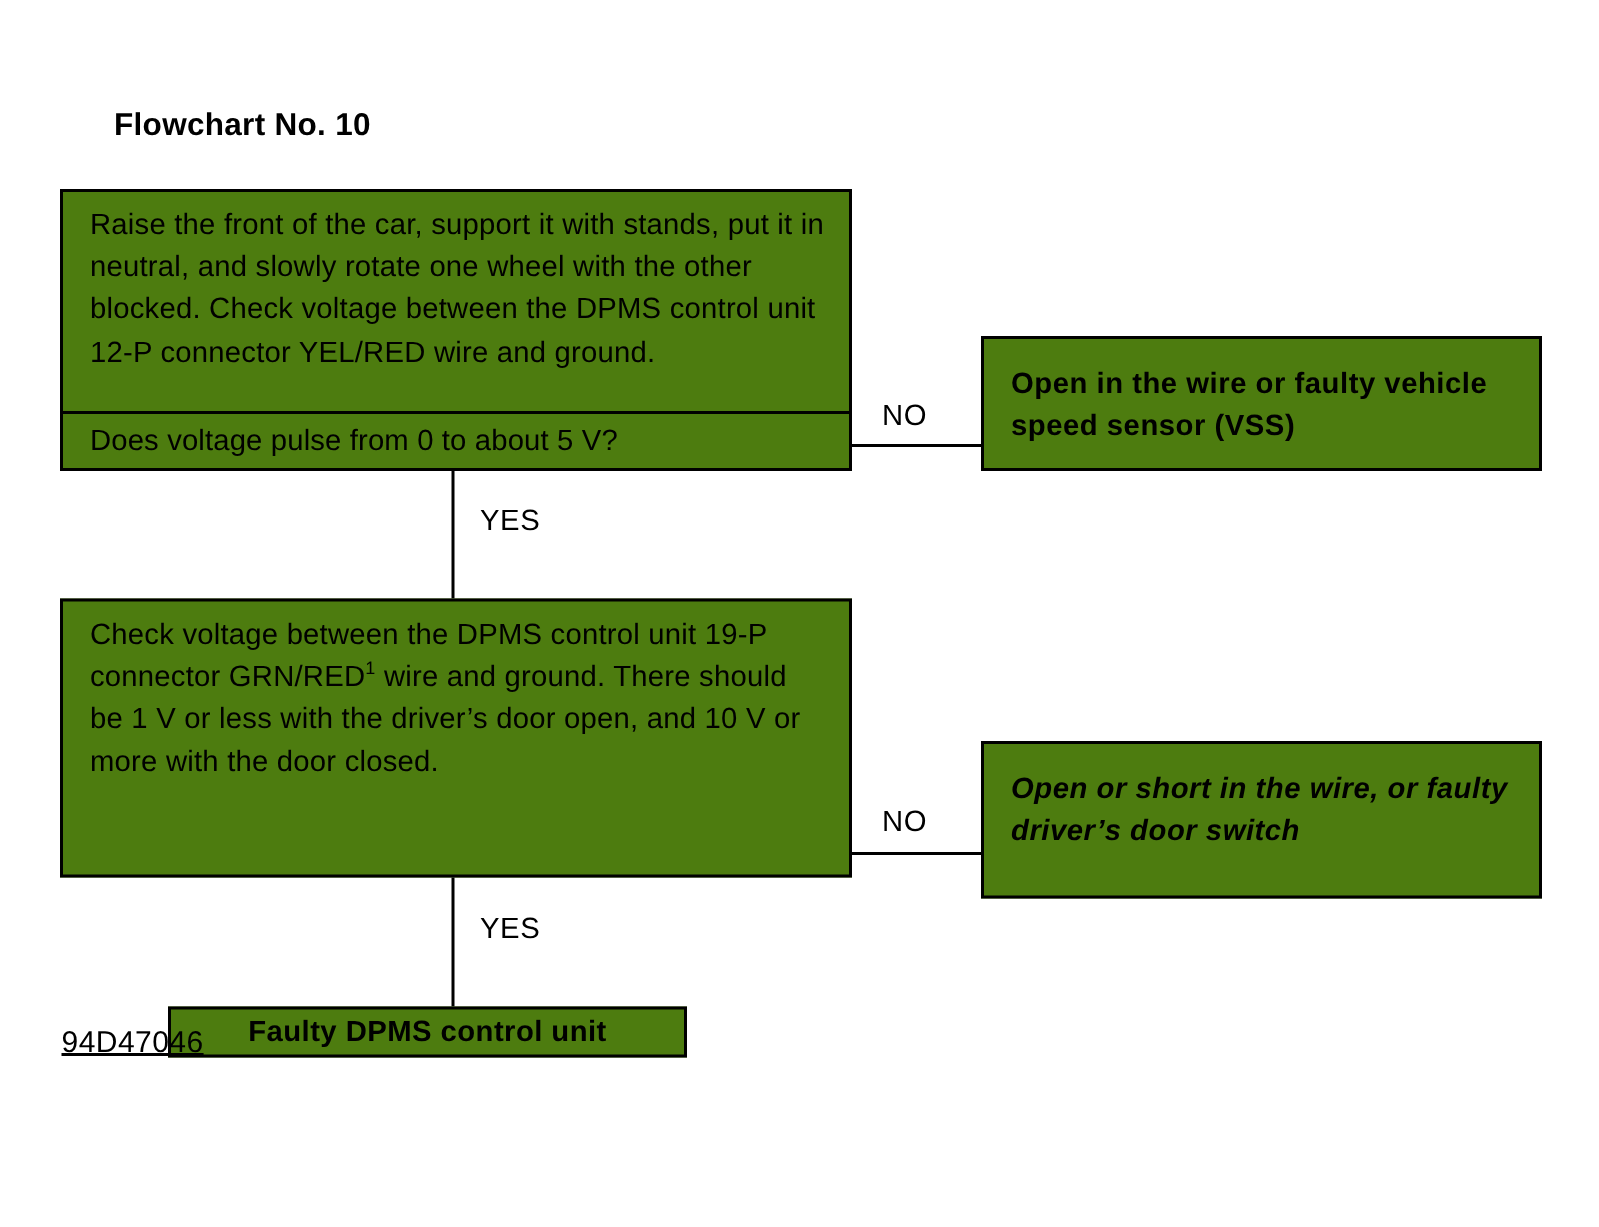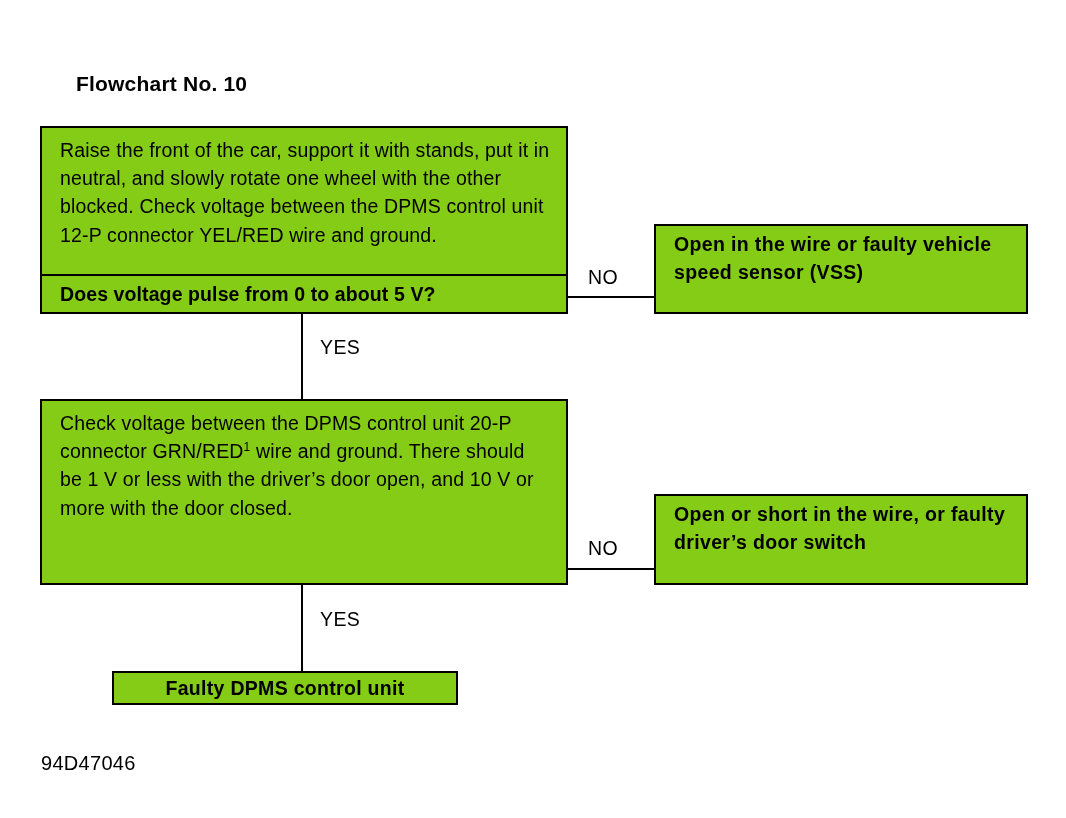--- a/index.html
+++ b/index.html
@@ -33,32 +33,33 @@
     font-size: 21px;
     font-weight: bold;
     letter-spacing: 0.2px;
     white-space: nowrap;
     margin-left: 36px;
   }
 
   
   .footer-code {
     left: 41px;
-    top: 752px;
+    top: 684px;
     font-size: 20px;
     font-weight: normal;
     letter-spacing: 0.3px;
     white-space: nowrap;
+    text-decoration: underline;
   }
 
   
   .box {
     border: 2px solid #000;
     box-sizing: border-box;
-    background: #84cc16;
+    background: #4d7c0f;
   }
 
   
   .decision-box {
     display: flex;
     flex-direction: column;
   }
   .decision-statement {
     flex: 1 1 auto;
     padding: 8px 16px 6px 18px;
@@ -66,26 +67,25 @@
     line-height: 28.2px;
     letter-spacing: 0.15px;
   }
   .decision-question {
     border-top: 2px solid #000;
     padding: 4px 16px 4px 18px;
     font-size: 19.5px;
     line-height: 28px;
     letter-spacing: 0.1px;
     white-space: nowrap;
-    font-weight: bold;
   }
 
   
   .outcome-box {
-    padding: 4px 14px 0 18px;
+    padding: 16px 14px 0 18px;
   }
   .outcome-text {
     font-size: 19.5px;
     font-weight: bold;
     line-height: 28px;
     letter-spacing: 0.35px;
   }
 
   
   .terminal-box {
@@ -141,27 +141,27 @@
   <div class="abs edge-label" style="left:588px; top:266px;">NO</div>
 
   <div class="abs box outcome-box" style="left:654px; top:224px; width:374px; height:90px;">
     <div class="outcome-text">Open in the wire or faulty vehicle speed sensor (VSS)</div>
   </div>
 
   <div class="abs v-line" style="left:301px; top:314px; height:85px;"></div>
   <div class="abs edge-label" style="left:320px; top:336px;">YES</div>
 
   <div class="abs box decision-box" style="left:40px; top:399px; width:528px; height:186px;">
-    <div class="decision-statement"><span>Check voltage between the DPMS control unit 20-P connector GRN/RED</span><sup class="note">1</sup><span> wire and ground. There should be 1 V or less with the driver’s door open, and 10 V or more with the door closed.</span></div>
+    <div class="decision-statement"><span>Check voltage between the DPMS control unit 19-P connector GRN/RED</span><sup class="note">1</sup><span> wire and ground. There should be 1 V or less with the driver’s door open, and 10 V or more with the door closed.</span></div>
   </div>
 
   <div class="abs h-line" style="left:568px; top:568px; width:86px;"></div>
   <div class="abs edge-label" style="left:588px; top:537px;">NO</div>
 
-  <div class="abs box outcome-box" style="left:654px; top:494px; width:374px; height:91px;">
+  <div class="abs box outcome-box" style="left:654px; top:494px; width:374px; height:105px;font-style:italic;">
     <div class="outcome-text">Open or short in the wire, or faulty driver’s door switch</div>
   </div>
 
   <div class="abs v-line" style="left:301px; top:585px; height:86px;"></div>
   <div class="abs edge-label" style="left:320px; top:608px;">YES</div>
 
   <div class="abs box terminal-box" style="left:112px; top:671px; width:346px; height:34px;">
     <div class="terminal-text">Faulty DPMS control unit</div>
   </div>
 

